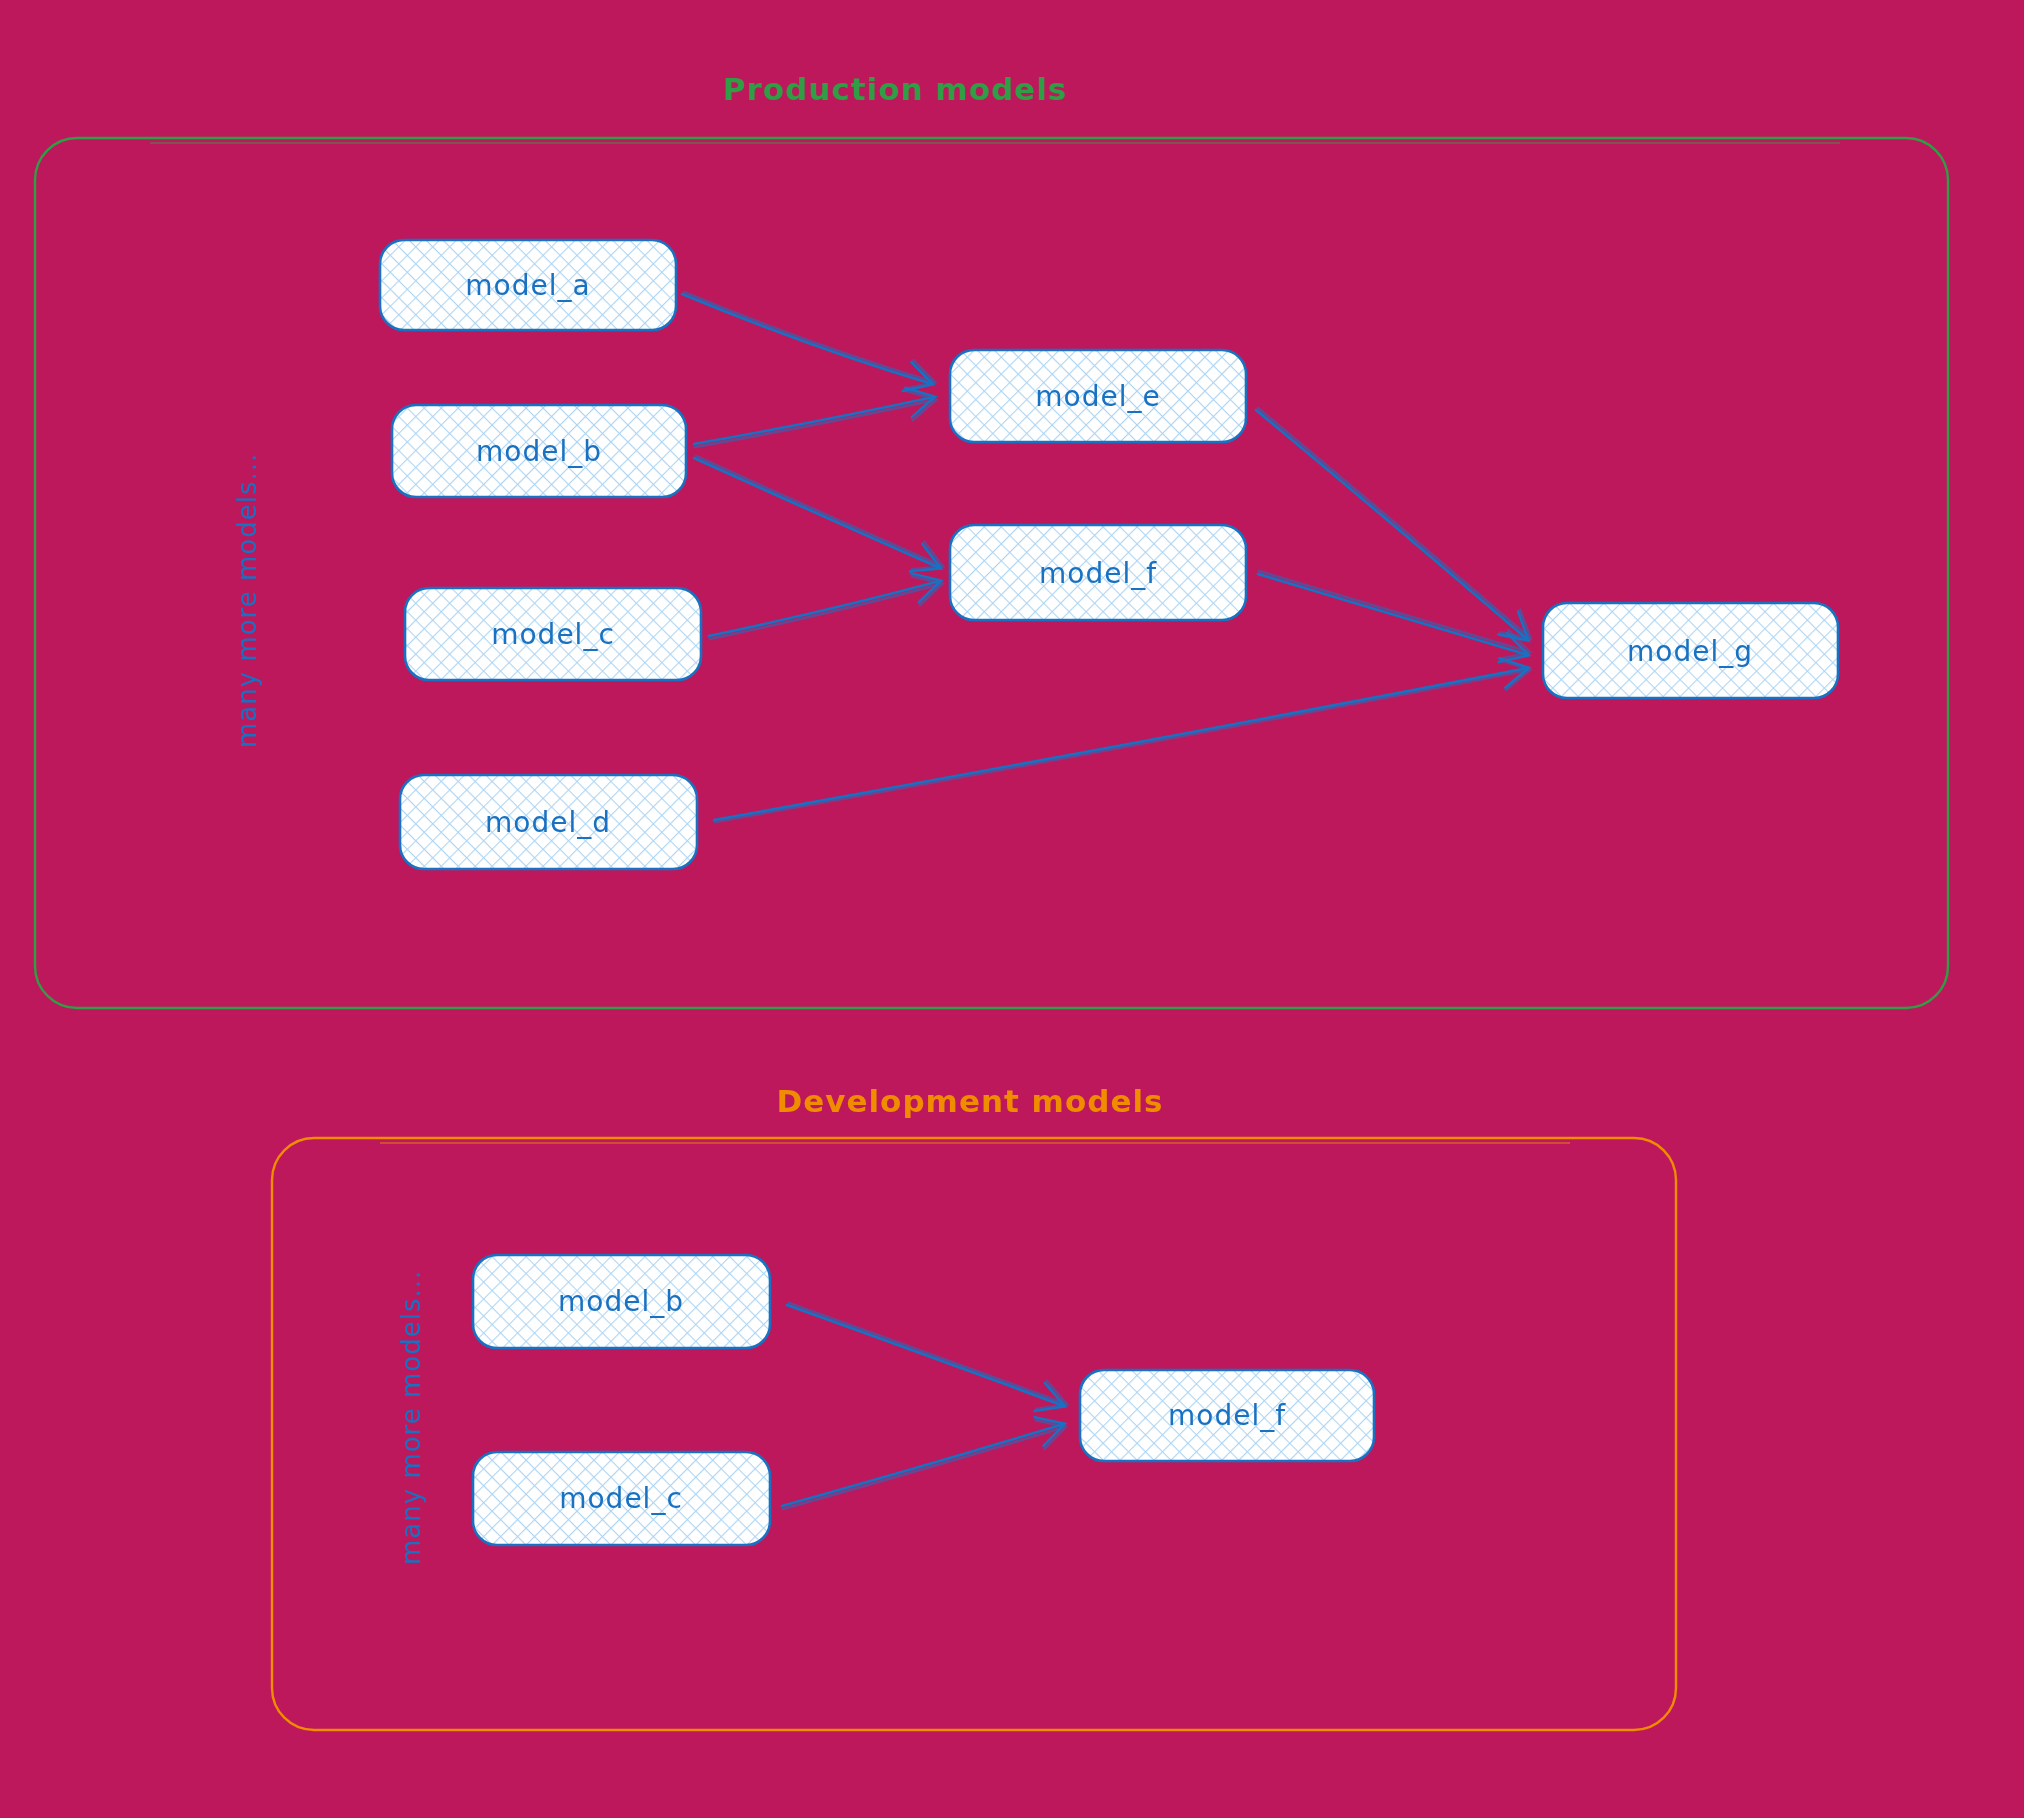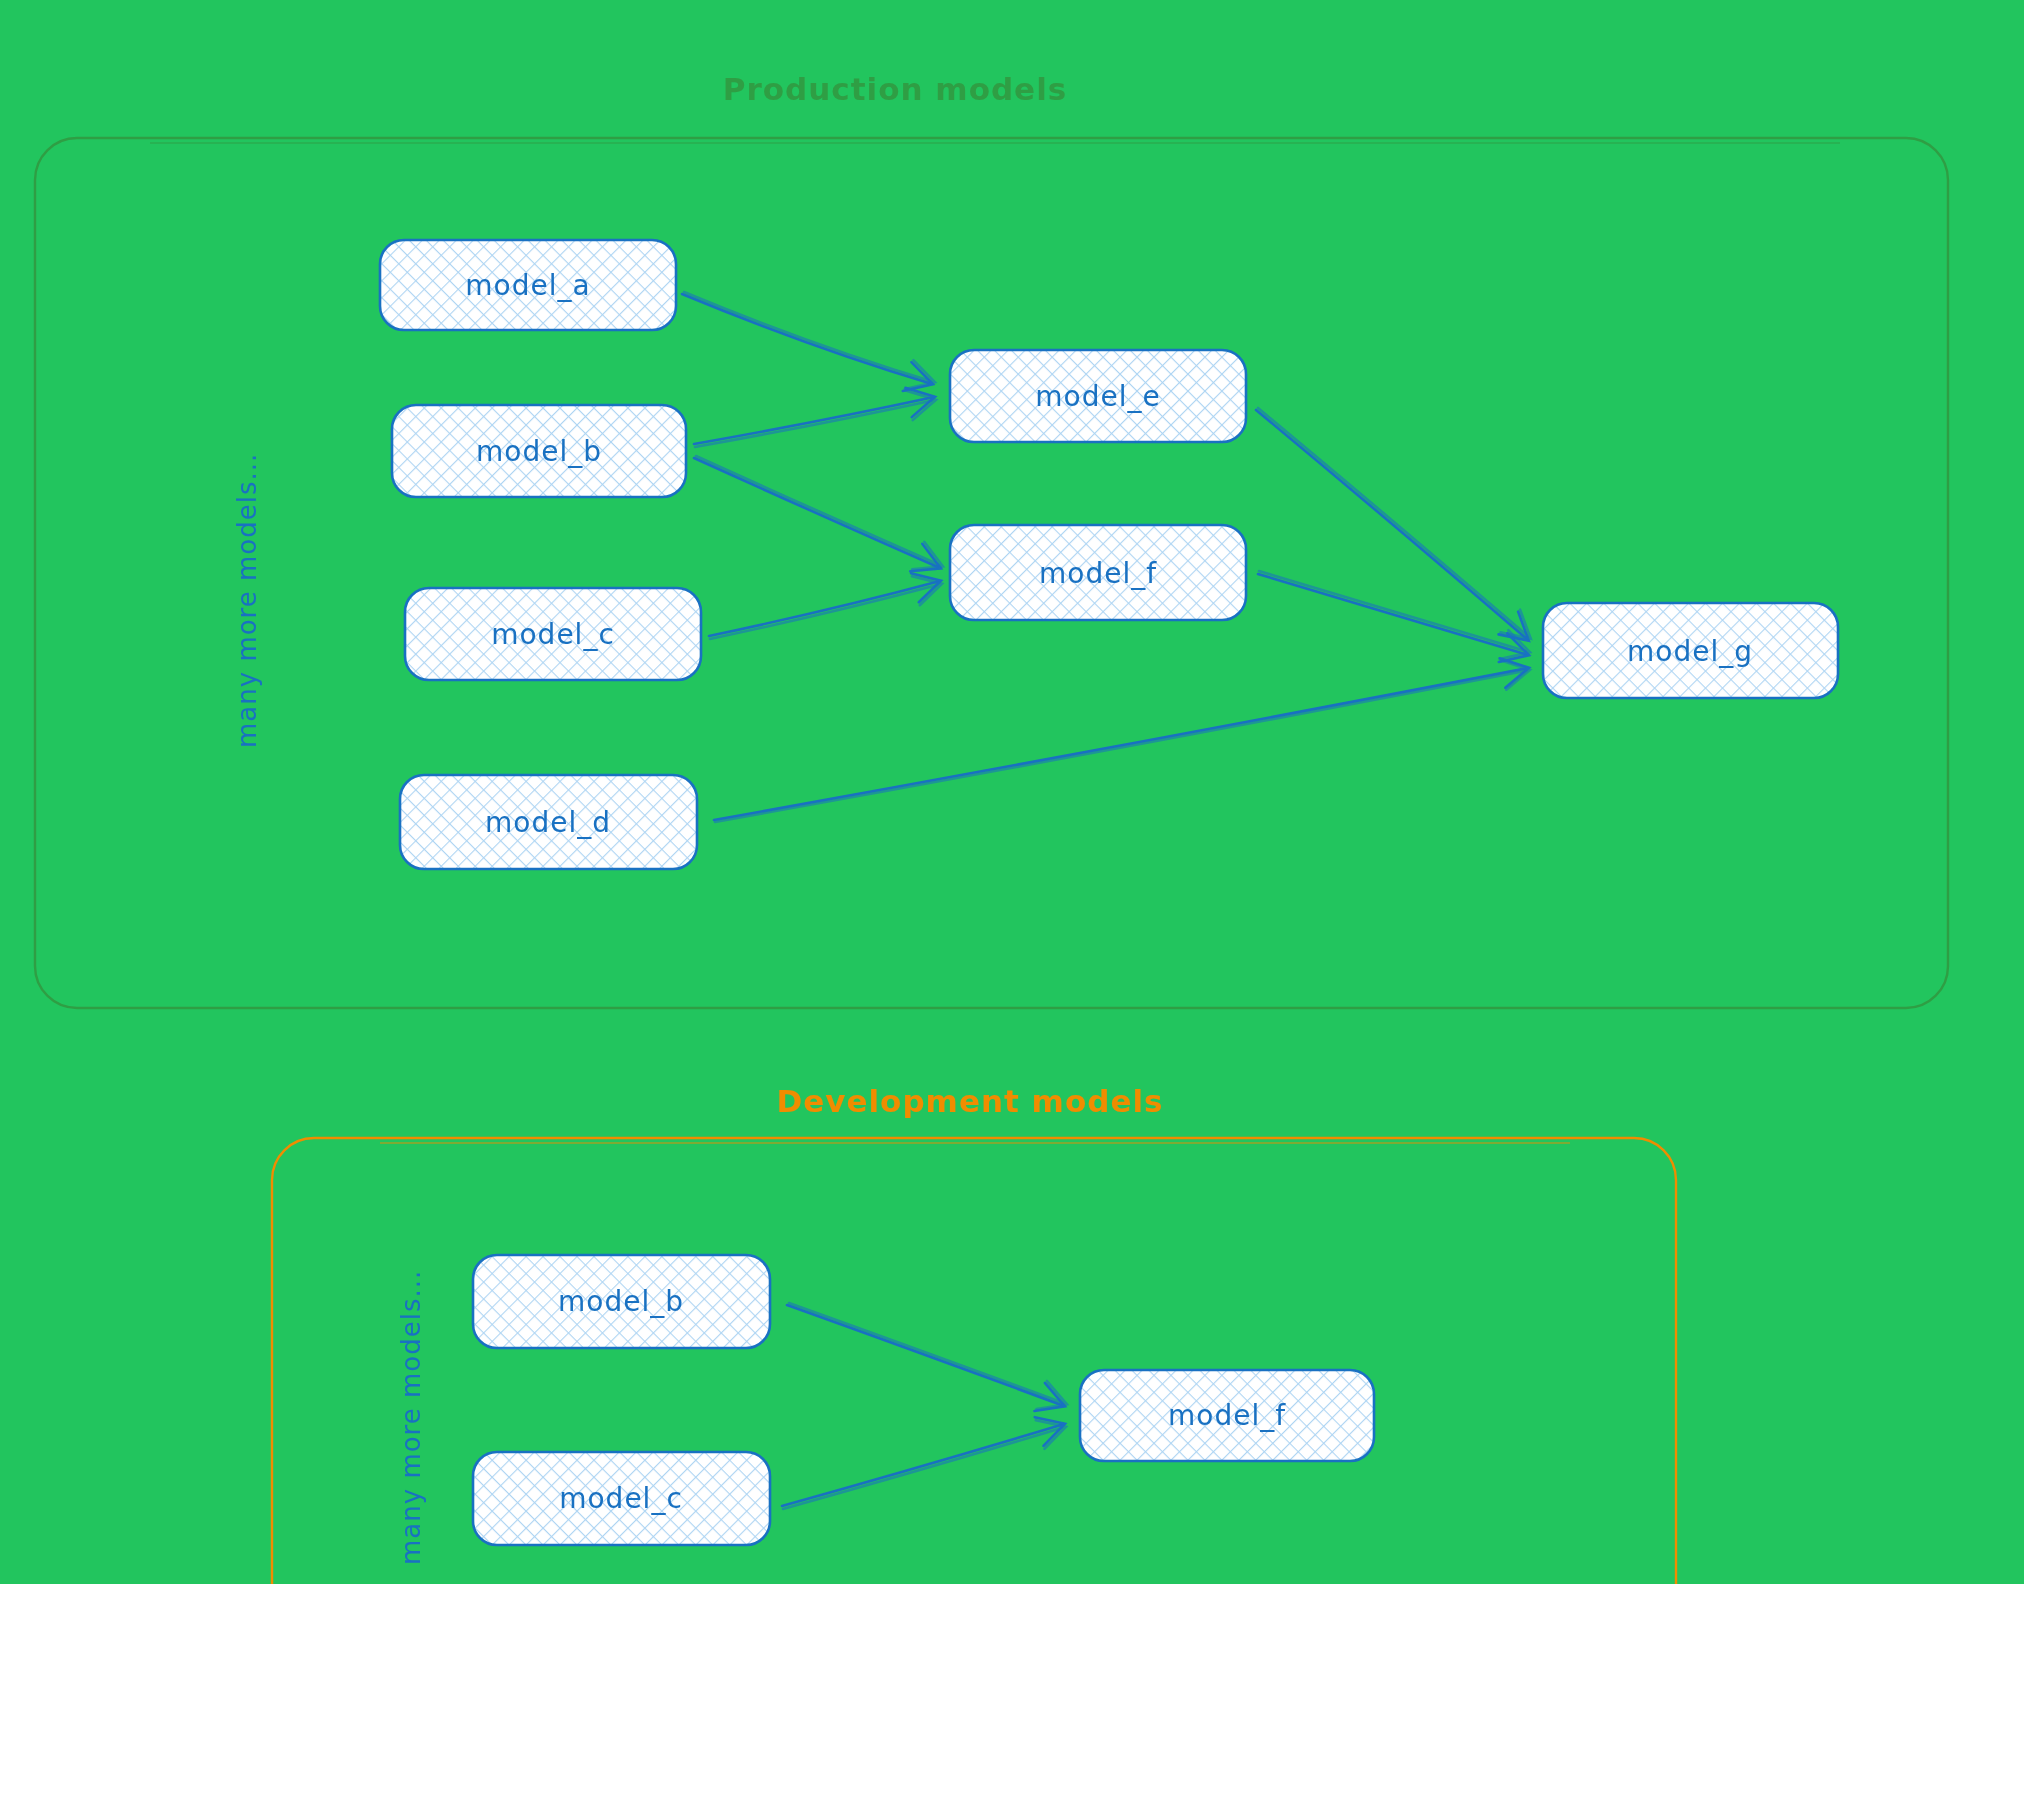--- a/index.html
+++ b/index.html
@@ -6,22 +6,22 @@
     margin: 0;
     padding: 0;
     background: #ffffff;
     width: 2024px;
     height: 1818px;
     font-family: "DejaVu Sans", sans-serif;
   }
   .canvas {
     position: relative;
     width: 2024px;
-    height: 1584px;
-    background: #22c55e;
+    height: 1818px;
+    background: #be185d;
     overflow: hidden;
   }
   svg { display: block; }
   text {
     font-family: "DejaVu Sans", sans-serif;
   }
   .node-label {
     font-size: 28px;
     fill: #1971c2;
     font-weight: normal;

